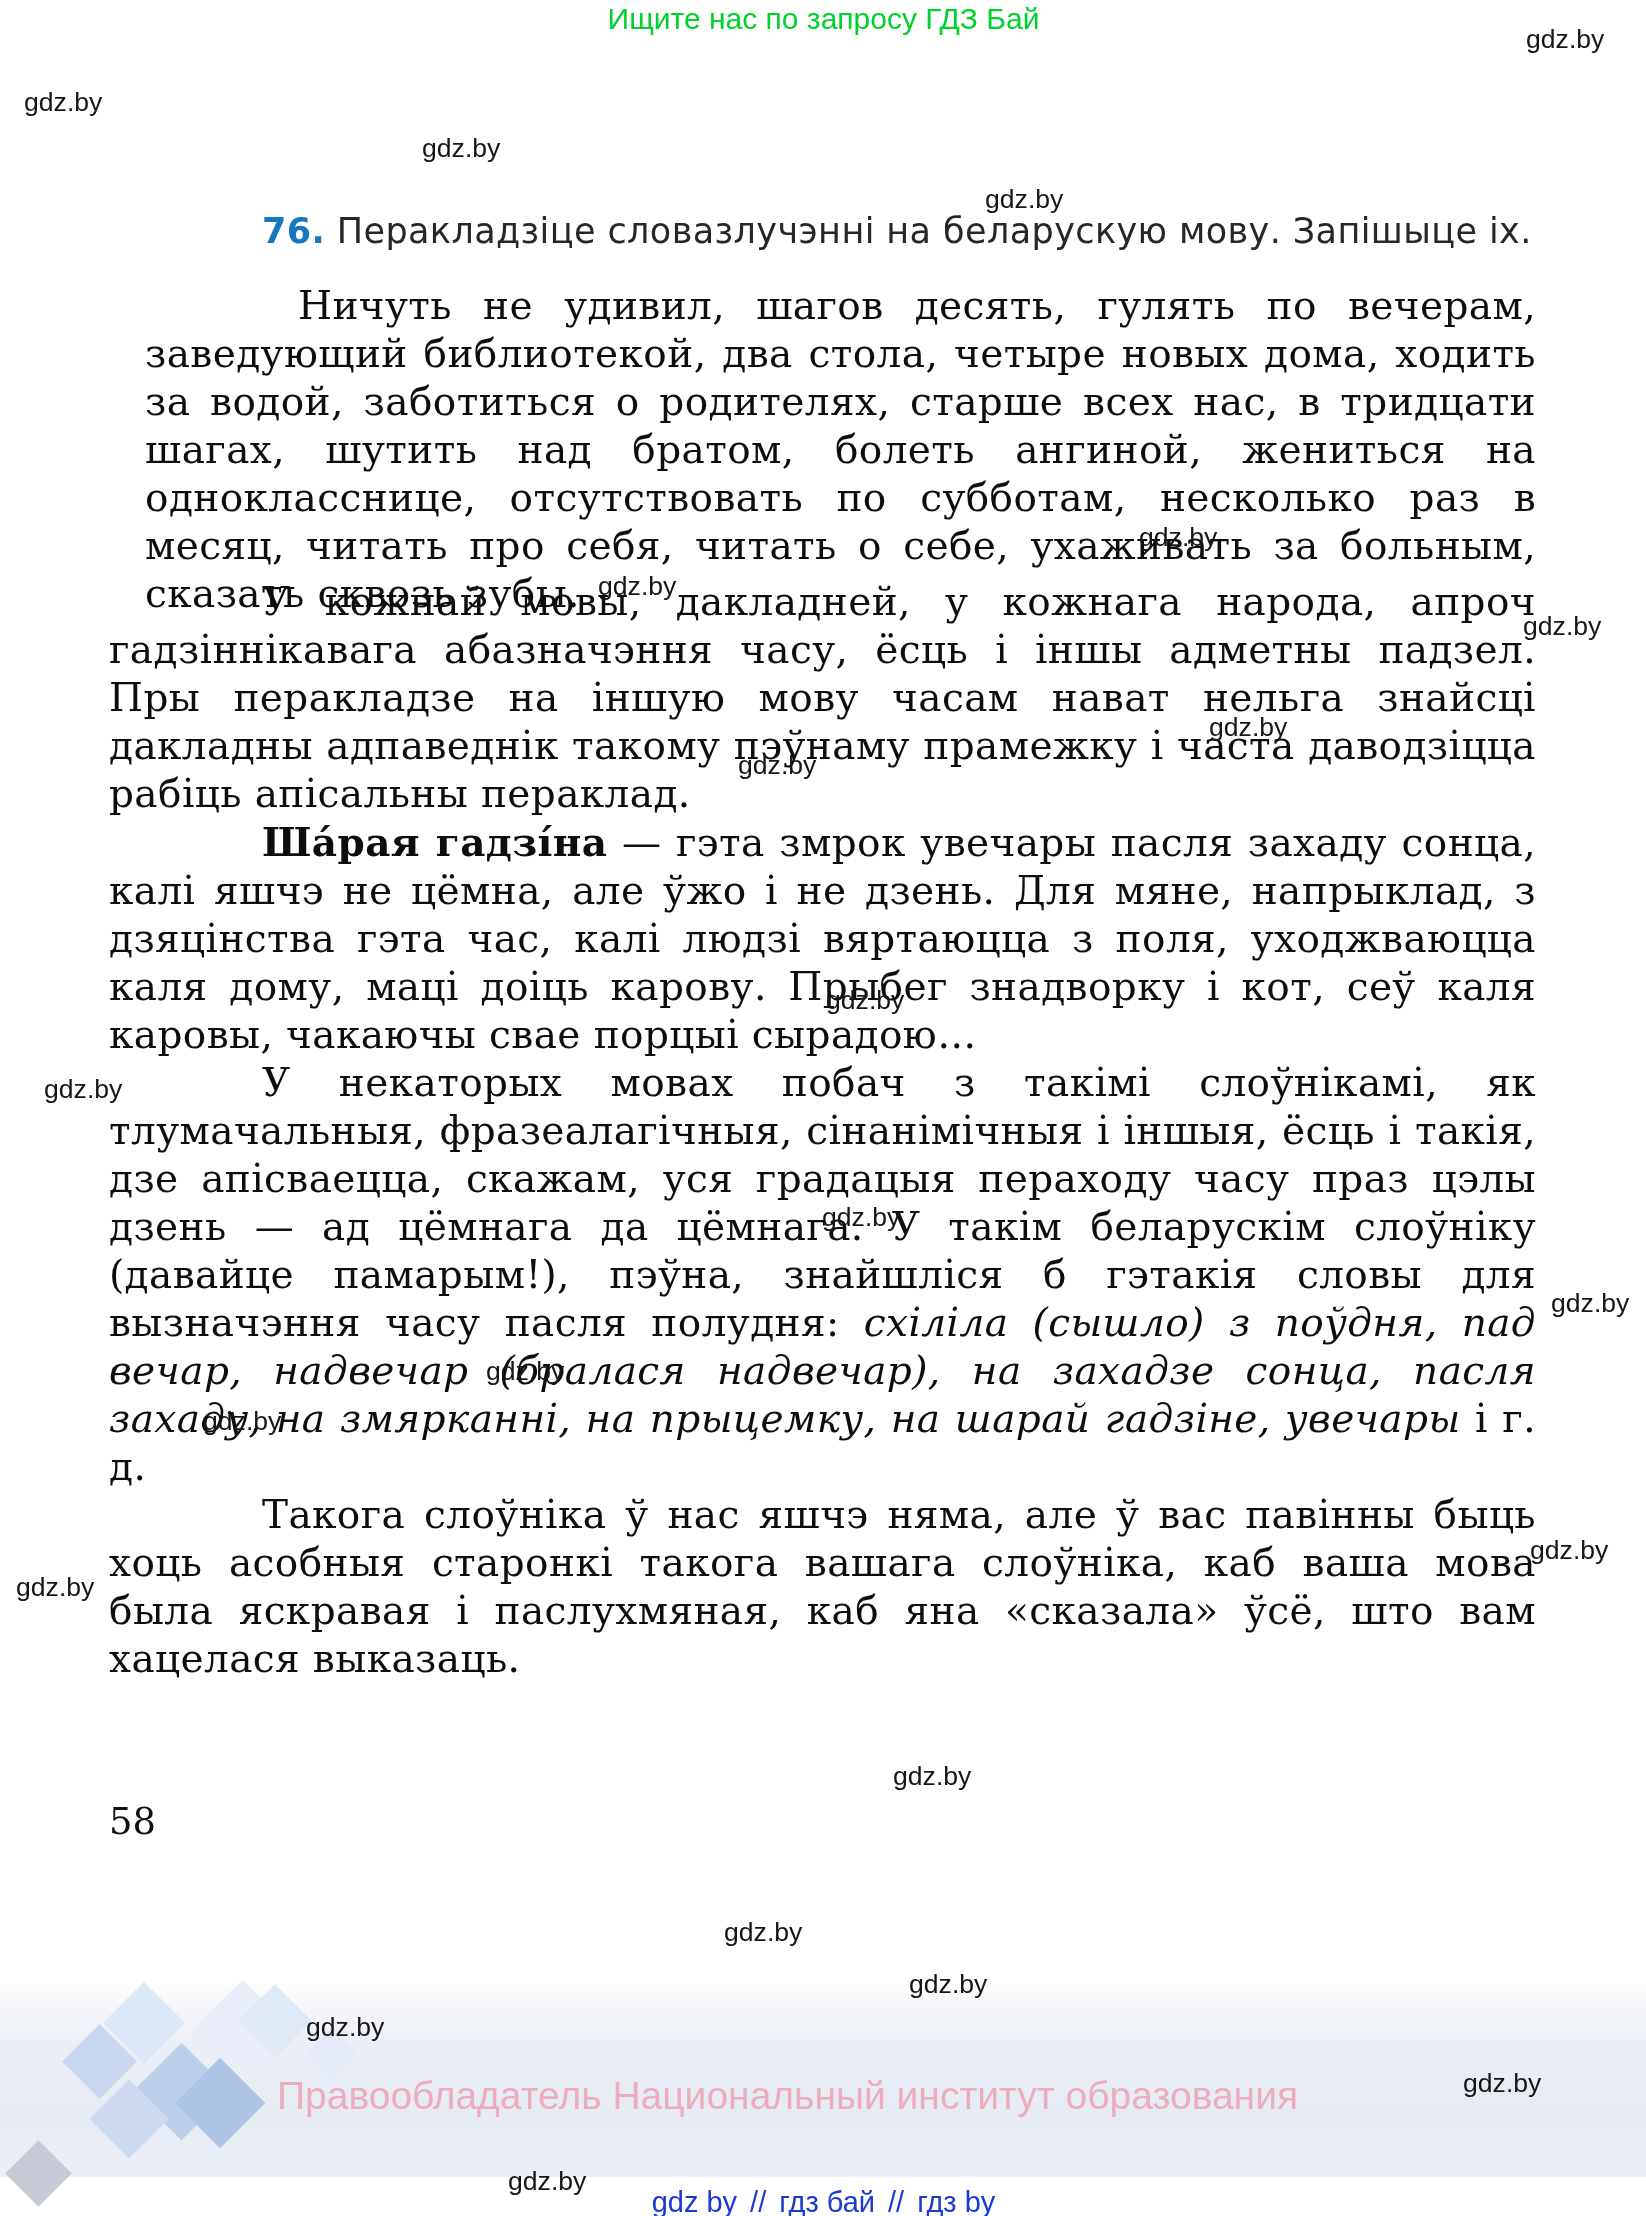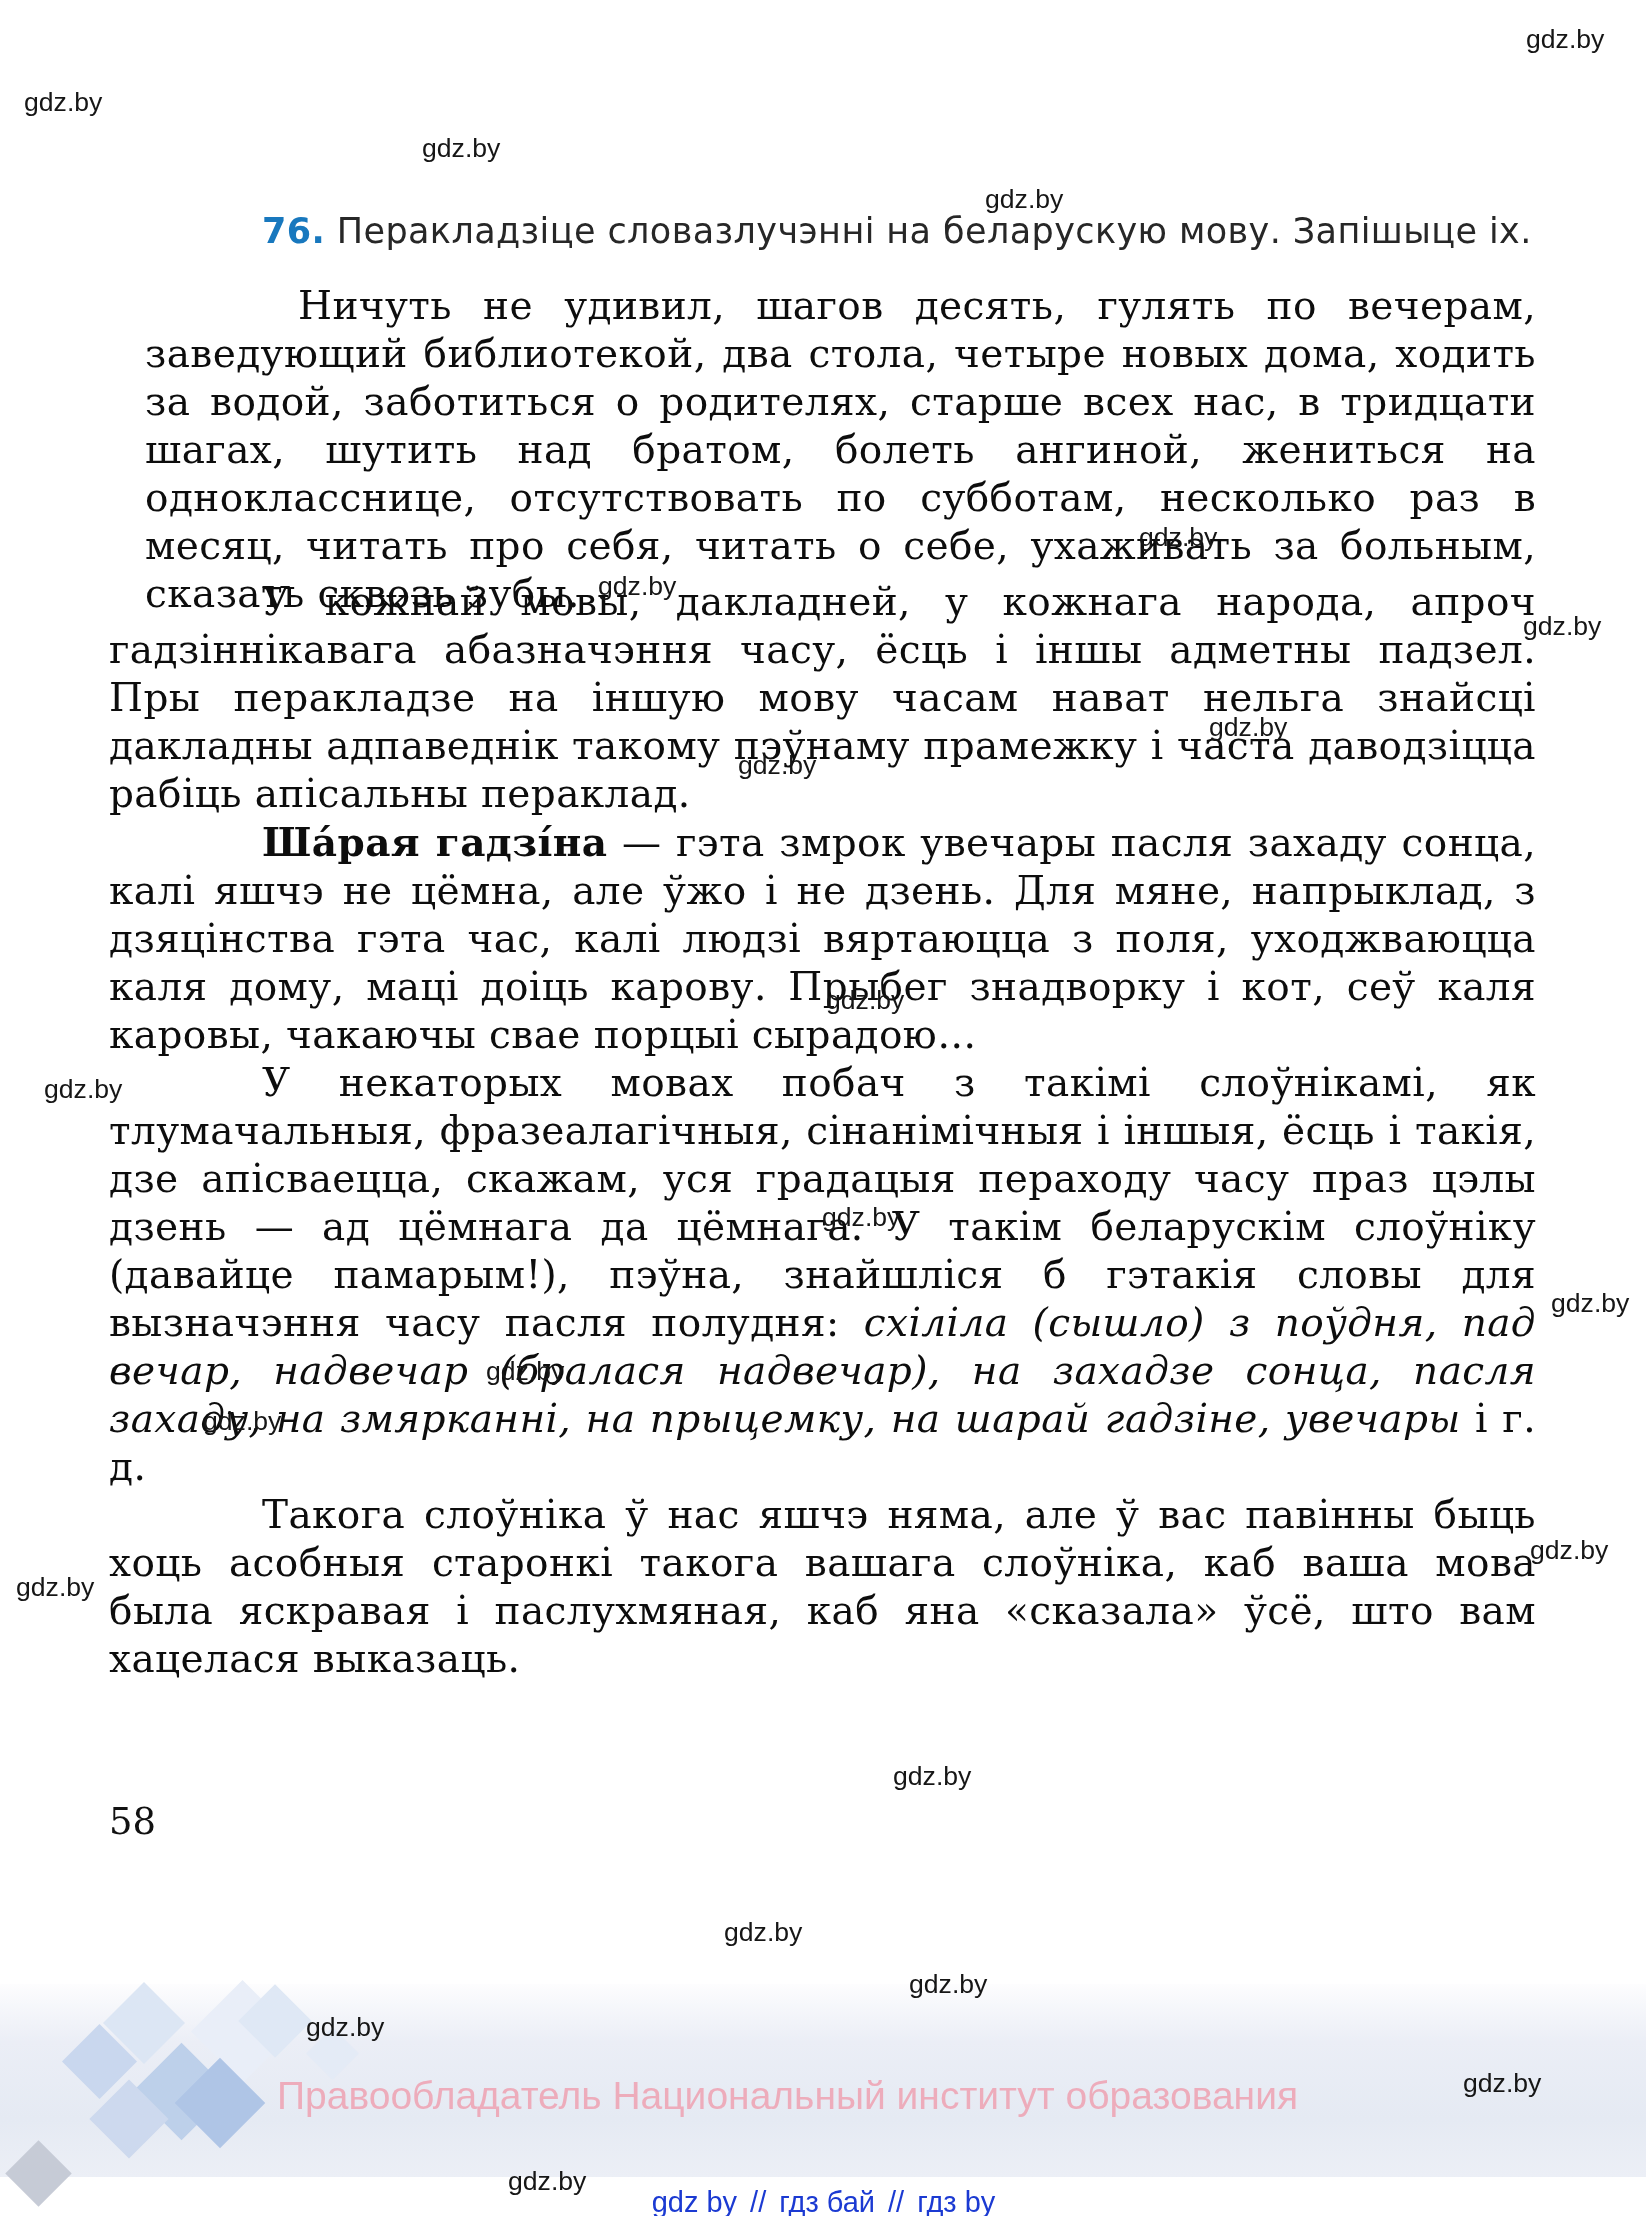--- a/index.html
+++ b/index.html
@@ -79,20 +79,21 @@
   <div class="diamond" style="left:206px;top:1995px;width:73px;height:73px;background:#e9eef8;"></div>
   <div class="diamond" style="left:115px;top:1994px;width:58px;height:58px;background:#dce6f4;"></div>
   <div class="diamond" style="left:249px;top:1995px;width:52px;height:52px;background:#dfe8f5;"></div>
   <div class="diamond" style="left:314px;top:2035px;width:37px;height:37px;background:#e4ebf6;"></div>
   <div class="diamond" style="left:73px;top:2035px;width:53px;height:53px;background:#c9d7ee;"></div>
   <div class="diamond" style="left:147px;top:2057px;width:69px;height:69px;background:#bdd0ea;"></div>
   <div class="diamond" style="left:188px;top:2071px;width:64px;height:64px;background:#afc5e6;"></div>
   <div class="diamond" style="left:101px;top:2091px;width:56px;height:56px;background:#cdd9ee;"></div>
   <div class="diamond" style="left:14.5px;top:2150px;width:47px;height:47px;background:#c6cbd6;"></div>
 
+  <div class="banner">Ищите нас по запросу ГДЗ Бай</div>
 
   <div class="content">
 
     <p class="exheading ex76"><span class="exnum">76.</span> <span>Перакладзіце словазлучэнні на беларускую мову. Запішыце іх.</span></p>
 
     <p class="body-serif ru-para">Ничуть не удивил, шагов десять, гулять по вечерам, заведующий библиотекой, два стола, четыре новых дома, ходить за водой, заботиться о родителях, старше всех нас, в тридцати шагах, шутить над братом, болеть ангиной, жениться на однокласснице, отсутствовать по субботам, несколько раз в месяц, читать про себя, читать о себе, ухаживать за больным, сказать сквозь зубы.</p>
 
 
     <div class="story">
       <p class="body-serif">У кожнай мовы, дакладней, у кожнага народа, апроч гадзіннікавага абазначэння часу, ёсць і іншы адметны падзел. Пры перакладзе на іншую мову часам нават нельга знайсці дакладны адпаведнік такому пэўнаму прамежку і часта даводзіцца рабіць апісальны пераклад.</p>

